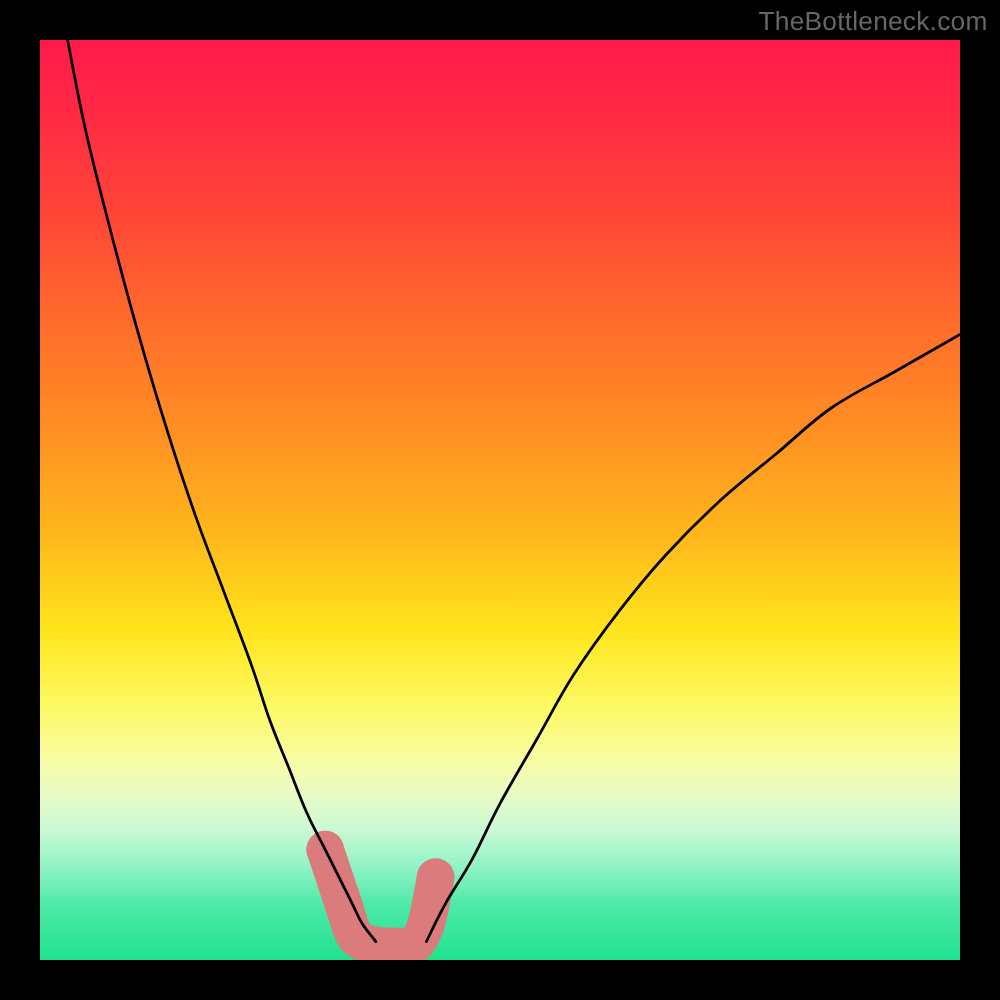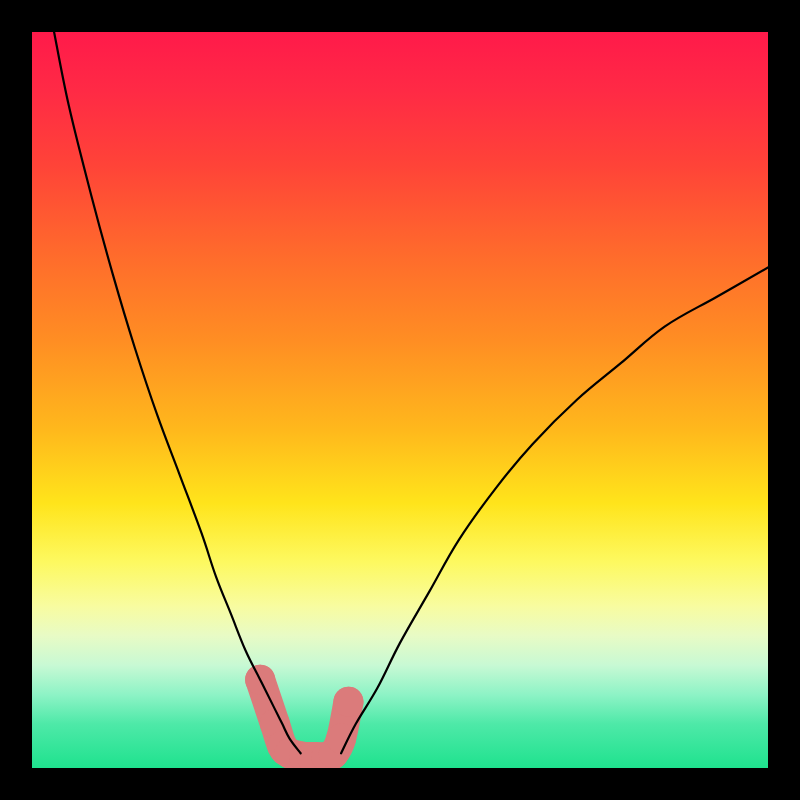--- a/index.html
+++ b/index.html
@@ -53,20 +53,21 @@
   svg.curves {
     position: absolute;
     left: 0; top: 0;
     width: 736px; height: 736px;
   }
 </style>
 </head>
 <body>
 
 <div class="frame">
+  <div class="watermark">TheBottleneck.com</div>
 
   <div class="plot-area">
     <svg class="curves" viewBox="0 0 736 736" preserveAspectRatio="none">
       <g id="marker-layer">
           <path d="M 228.16 647.68 C 230.81 655.63, 238.91 679.92, 242.88 691.84 C 246.85 703.76, 247.59 708.62, 250.24 713.92 C 252.89 719.22, 253.63 719.29, 257.60 721.28 C 261.57 723.27, 268.35 724.30, 272.32 724.96 C 276.29 725.62, 275.71 724.96, 279.68 724.96 C 283.65 724.96, 290.43 725.62, 294.40 724.96 C 298.37 724.30, 299.11 724.59, 301.76 721.28 C 304.41 717.97, 306.47 715.83, 309.12 706.56 C 311.77 697.29, 315.16 676.38, 316.48 669.76" stroke="#db7b7b" stroke-width="30" stroke-linecap="round" stroke-linejoin="round" fill="none"></path>
           <circle cx="228.16" cy="647.68" r="15" fill="#db7b7b"></circle>
           <circle cx="242.88" cy="691.84" r="15" fill="#db7b7b"></circle>
           <circle cx="250.24" cy="713.92" r="15" fill="#db7b7b"></circle>
           <circle cx="257.60" cy="721.28" r="15" fill="#db7b7b"></circle>
           <circle cx="272.32" cy="724.96" r="15" fill="#db7b7b"></circle>

